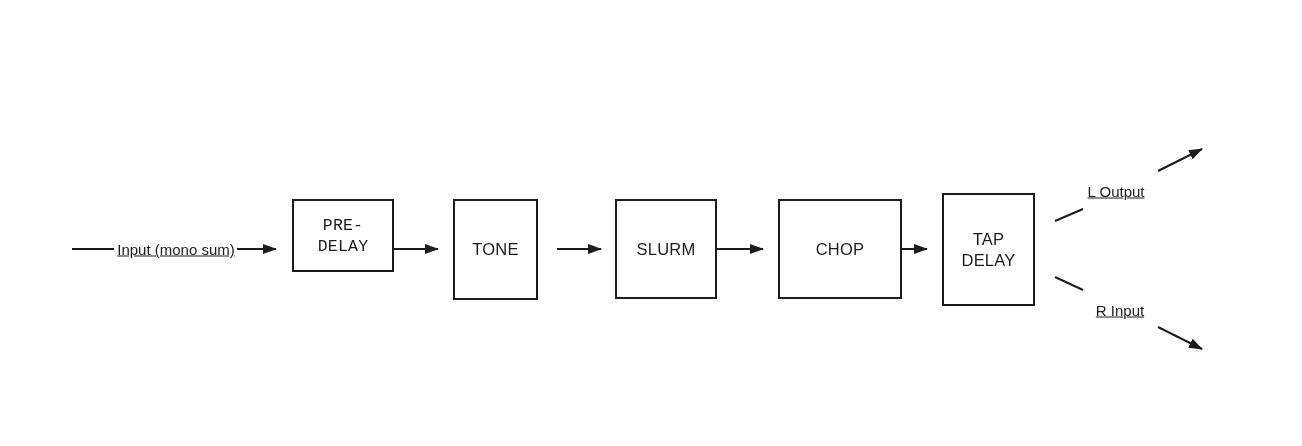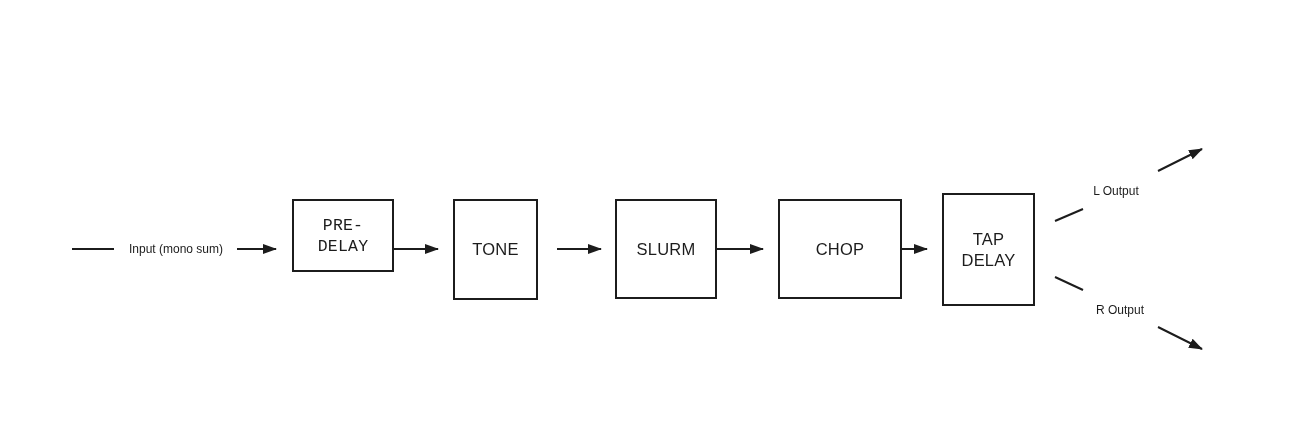--- a/index.html
+++ b/index.html
@@ -37,24 +37,25 @@
 
   .block-pre-delay { left: 292px; top: 199px; width: 102px; height: 73px; font-family: Liberation Mono, monospace; }
   .block-tone      { left: 453px; top: 199px; width: 85px; height: 101px; }
   .block-slurm     { left: 615px; top: 199px; width: 102px; height: 100px; }
   .block-chop      { left: 778px; top: 199px; width: 124px; height: 100px; }
   .block-tap-delay { left: 942px; top: 193px; width: 93px; height: 113px; }
 
   .float-label {
     position: absolute;
     transform: translate(-50%, -50%);
-    font-size: 12px;
+    font-size: 15px;
     line-height: 21px;
     text-align: center;
     white-space: nowrap;
+    text-decoration: underline;
   }
   .input-label    { left: 176px;  top: 249px; }
   .l-output-label { left: 1116px; top: 191px; }
   .r-output-label { left: 1120px; top: 310px; }
 </style>
 </head>
 <body>
 
 <div class="canvas">
 
@@ -112,15 +113,15 @@
   </div>
 
   <div class="block block-tap-delay">
     <div>
       <span>TAP</span>
       <span>DELAY</span>
     </div>
   </div>
 
   <div class="float-label l-output-label">L Output</div>
-  <div class="float-label r-output-label">R Output</div>
+  <div class="float-label r-output-label">R Input</div>
 
 </div>
 
 </body></html>

